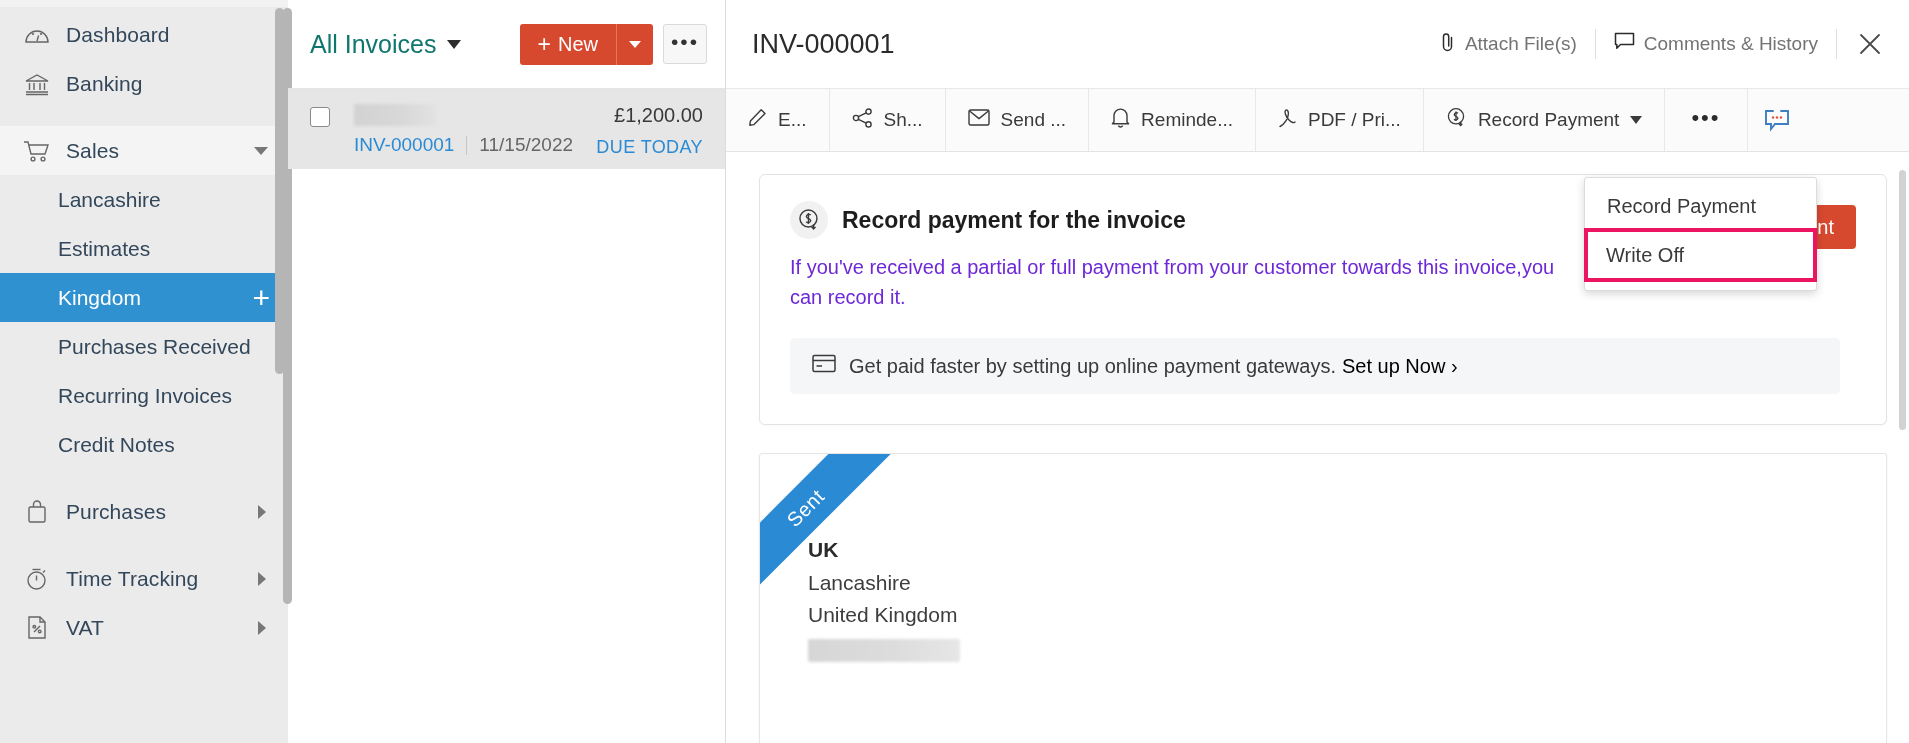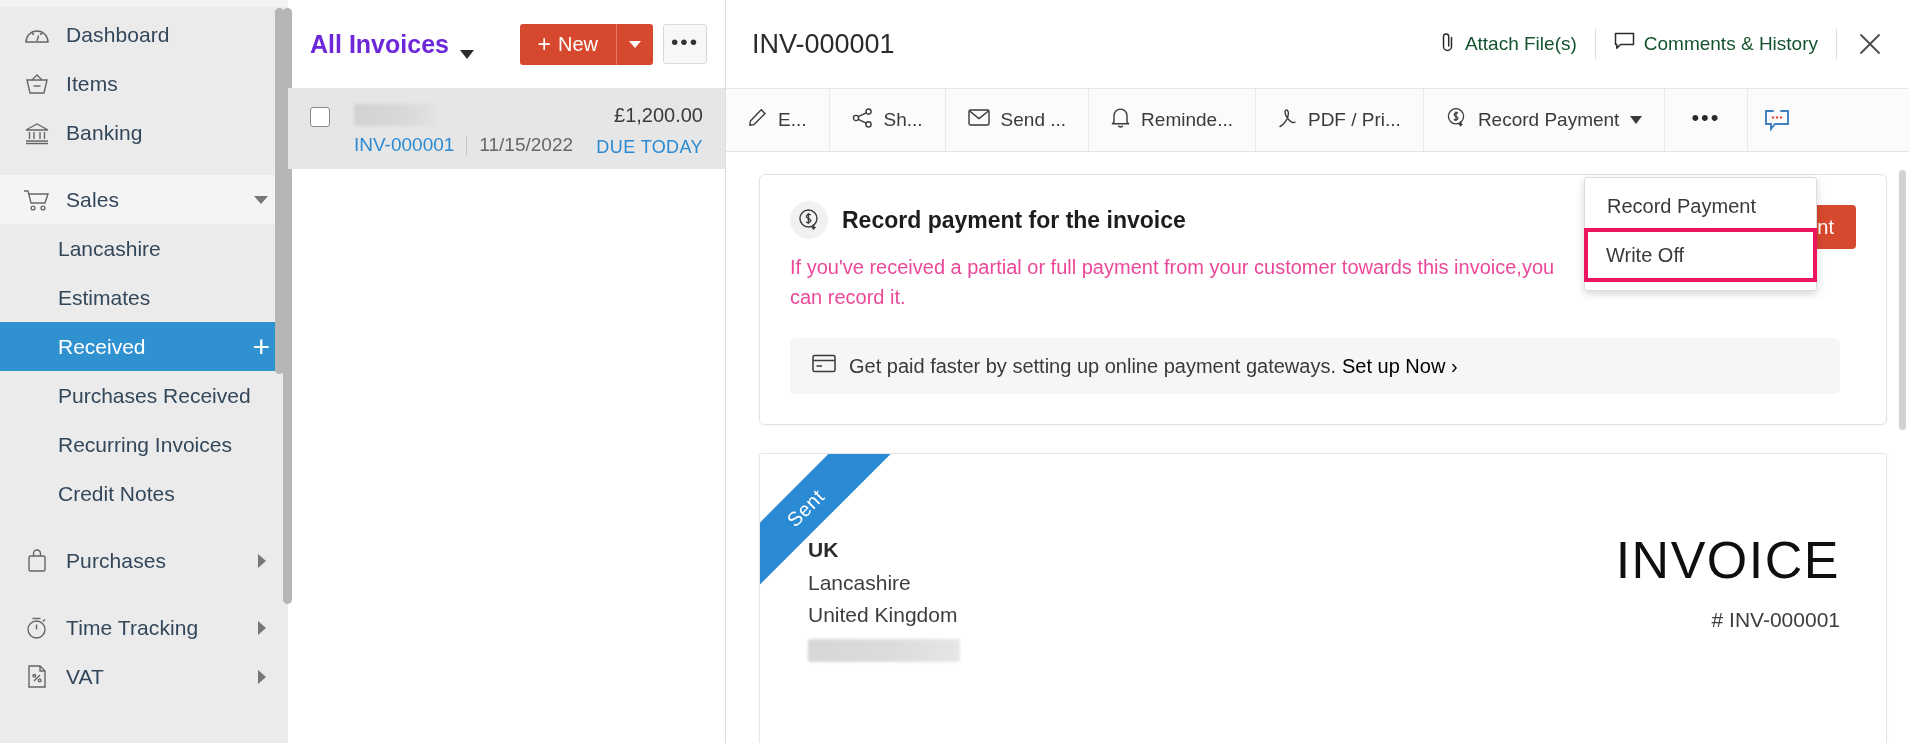--- a/index.html
+++ b/index.html
@@ -59,22 +59,22 @@
   .listpanel {
     width: 438px; flex: 0 0 438px; height: 743px; background: #fff;
     border-right: 1px solid #dcdcdc; position: relative;
   }
   .list-header {
     height: 89px; display: flex; align-items: center;
     padding: 0 18px 0 22px; border-bottom: 1px solid #e4e4e4;
     position: relative;
   }
   .list-title {
-    font-size: 25px; color: #6d28d9; display: flex; align-items: flex-end;
-    font-weight: 700;
+    font-size: 25px; color: #0f766e; display: flex; align-items: center;
+    font-weight: 400;
   }
   .list-title .tcaret {
     width: 0; height: 0; border-left: 7px solid transparent;
     border-right: 7px solid transparent; border-top: 9px solid #2c2c2c;
     margin-left: 11px;
   }
   .hdr-right { margin-left: auto; display: flex; align-items: center; gap: 10px; }
   .btn-new {
     background: #d6492f; color: #fff; height: 41px; border: none;
     border-radius: 3px 0 0 3px; font-size: 20px; padding: 0 18px;
@@ -127,21 +127,21 @@
 
   
   .detail { flex: 1; height: 743px; background: #fff; position: relative; overflow: hidden; }
   .detail-header {
     height: 89px; display: flex; align-items: center; padding: 0 22px 0 26px;
     border-bottom: 1px solid #e8e8e8; position: relative;
   }
   .detail-title { font-size: 27px; color: #2b2b2b; }
   .dh-right { margin-left: auto; display: flex; align-items: center; }
   .dh-act {
-    display: flex; align-items: center; font-size: 19px; color: #14532d;
+    display: flex; align-items: center; font-size: 19px; color: #737373;
     padding: 0 18px; cursor: pointer; height: 36px; white-space: nowrap;
   }
   .dh-act svg { margin-right: 9px; }
   .dh-sep { width: 1px; height: 30px; background: #dddddd; }
   .dh-close {
     padding: 0 4px 0 20px; cursor: pointer; display: flex; align-items: center;
   }
 
   
   .toolbar {
@@ -188,21 +188,21 @@
     background: #fff; padding: 26px 46px 30px 30px; position: relative;
     box-shadow: 0 1px 2px rgba(0,0,0,.03);
   }
   .rp-head { display: flex; align-items: center; }
   .rp-circle {
     width: 38px; height: 38px; border-radius: 50%; background: #f1f1f1;
     display: flex; align-items: center; justify-content: center; margin-right: 14px;
   }
   .rp-title { font-size: 23px; font-weight: bold; color: #1d1d1d; }
   .rp-desc {
-    margin-top: 14px; font-size: 20px; color: #ec4899; line-height: 1.48;
+    margin-top: 14px; font-size: 20px; color: #6d28d9; line-height: 1.48;
     max-width: 770px;
   }
   .rp-btn {
     position: absolute; right: 30px; top: 30px; background: #d6492f; color: #fff;
     border: none; border-radius: 4px; font-size: 20px; padding: 0 22px;
     height: 44px; cursor: pointer; font-family: inherit; z-index: 5;
   }
   .gw-banner {
     margin-top: 26px; background: #f5f6f8; border-radius: 5px; height: 56px;
     display: flex; align-items: center; padding: 0 22px; font-size: 20px; color: #3a3a3a;
@@ -266,30 +266,20 @@
           <svg width="26" height="22" viewBox="0 0 26 22" fill="none" stroke="#666" stroke-width="1.4">
             <path d="M2 18 A11 11 0 0 1 24 18 Z" fill="none"></path>
             <circle cx="9" cy="10" r="1.1" fill="#666" stroke="none"></circle>
             <circle cx="17" cy="10" r="1.1" fill="#666" stroke="none"></circle>
             <path d="M13 17 L14.6 11.5"></path>
           </svg>
         </span>
         <span class="lbl">Dashboard</span>
       </div>
 
-      <div class="sb-item">
-        <span class="ic">
-          <svg width="26" height="24" viewBox="0 0 26 24" fill="none" stroke="#666" stroke-width="1.4">
-            <path d="M3 8 L23 8 L20 21 L6 21 Z"></path>
-            <path d="M8 8 L13 3 L18 8"></path>
-            <path d="M9.5 14 L16.5 14"></path>
-          </svg>
-        </span>
-        <span class="lbl">Items</span>
-      </div>
 
       <div class="sb-item">
         <span class="ic">
           <svg width="26" height="24" viewBox="0 0 26 24" fill="none" stroke="#666" stroke-width="1.4">
             <path d="M2 9 L13 3 L24 9 Z"></path>
             <path d="M5.5 11 L5.5 18 M10 11 L10 18 M16 11 L16 18 M20.5 11 L20.5 18"></path>
             <path d="M2 20 L24 20 M2 22.5 L24 22.5"></path>
           </svg>
         </span>
         <span class="lbl">Banking</span>
@@ -310,21 +300,21 @@
       <span class="caret-down"></span>
     </div>
 
     <div class="sb-sub">
       <span>Lancashire</span>
     </div>
     <div class="sb-sub">
       <span>Estimates</span>
     </div>
     <div class="sb-sub active">
-      <span>Received</span>
+      <span>Kingdom</span>
       <span class="plus">+</span>
     </div>
     <div class="sb-sub">
       <span>Purchases Received</span>
     </div>
     <div class="sb-sub">
       <span>Recurring Invoices</span>
     </div>
     <div class="sb-sub">
       <span>Credit Notes</span>
@@ -561,24 +551,20 @@
         <div class="ribbon-tail-b"></div>
         <div class="ribbon">Sent</div>
       </div>
       <div class="inv-body">
         <div class="addr">
           <div class="b">UK</div>
           <div>Lancashire</div>
           <div>United Kingdom</div>
           <div class="addr-redact"></div>
         </div>
-        <div class="inv-doc-right">
-          <div class="inv-doc-title">INVOICE</div>
-          <div class="inv-doc-no"># INV-000001</div>
-        </div>
       </div>
     </div>
 
     <div class="detail-scroll"></div>
   </section>
 
   <div class="dropdown">
     <div class="dd-item">
       <span>Record Payment</span>
     </div>

